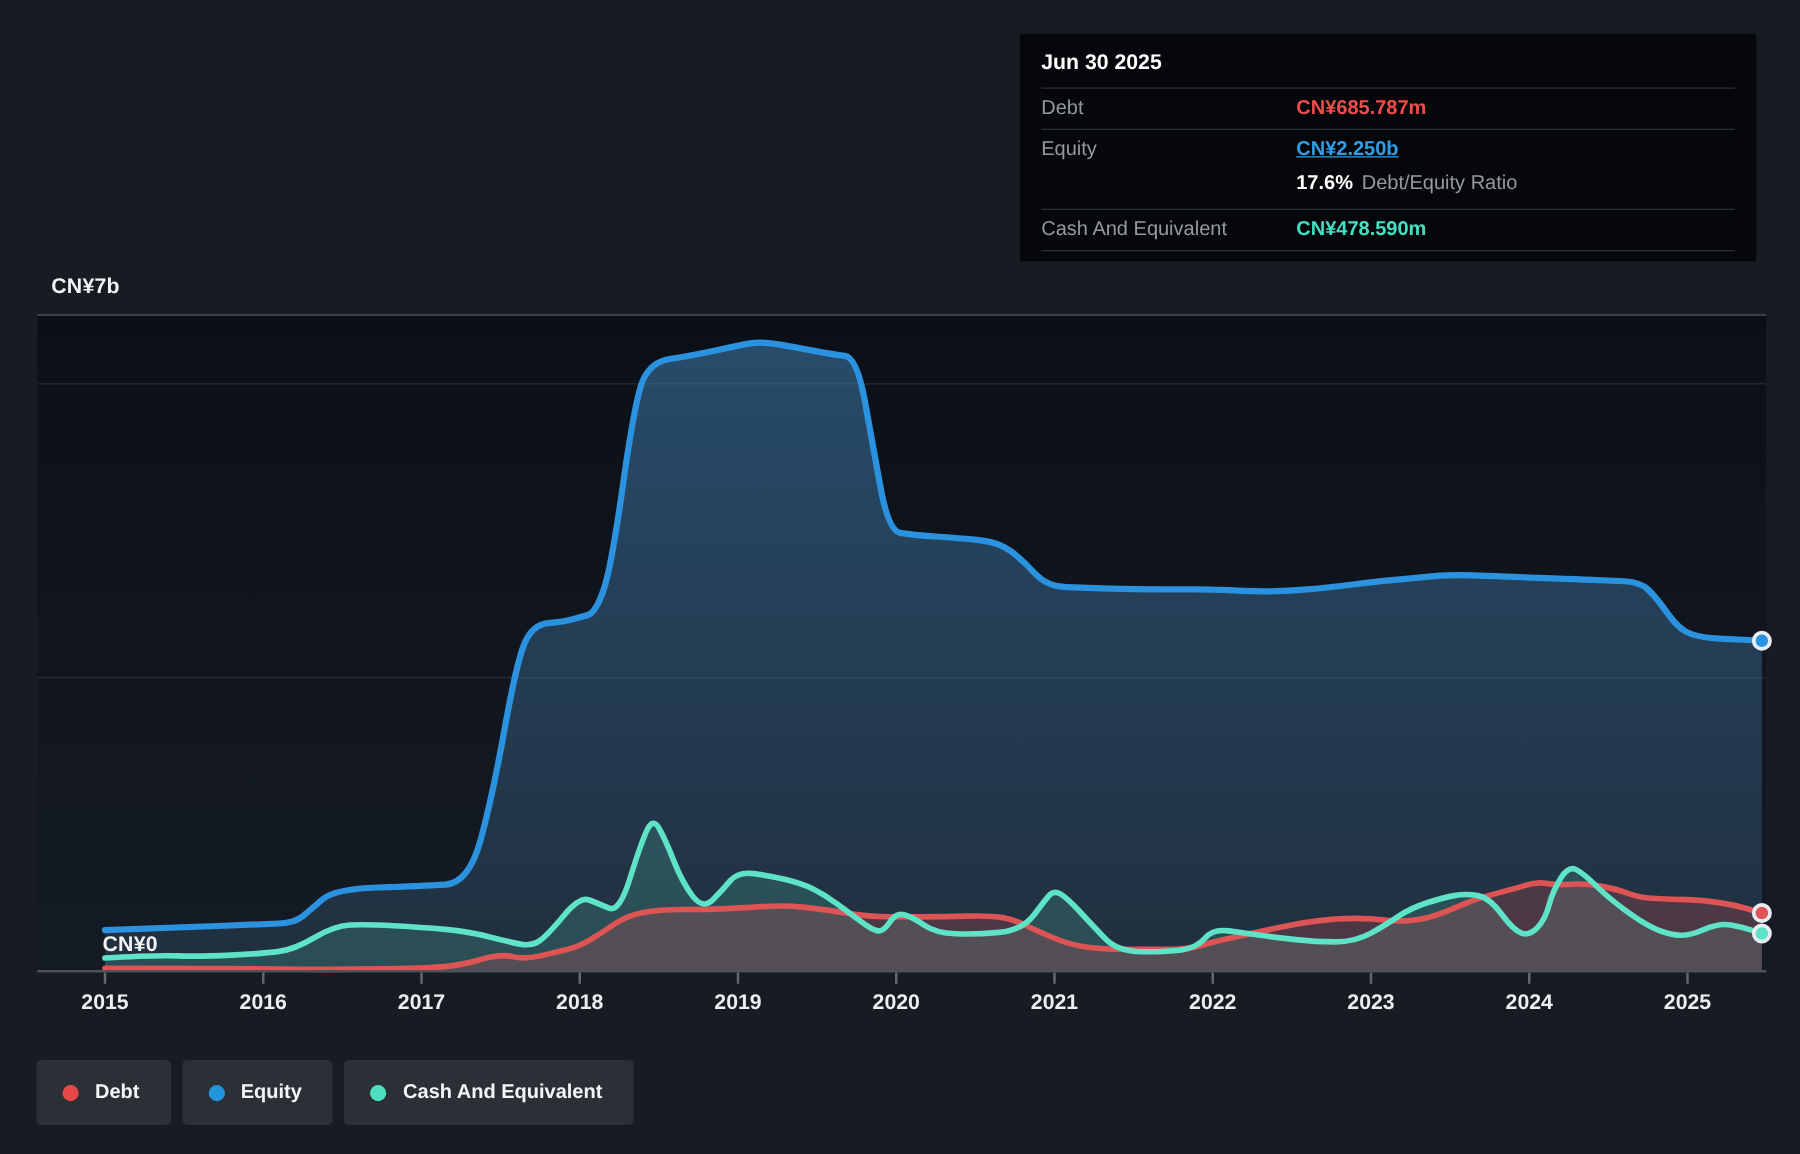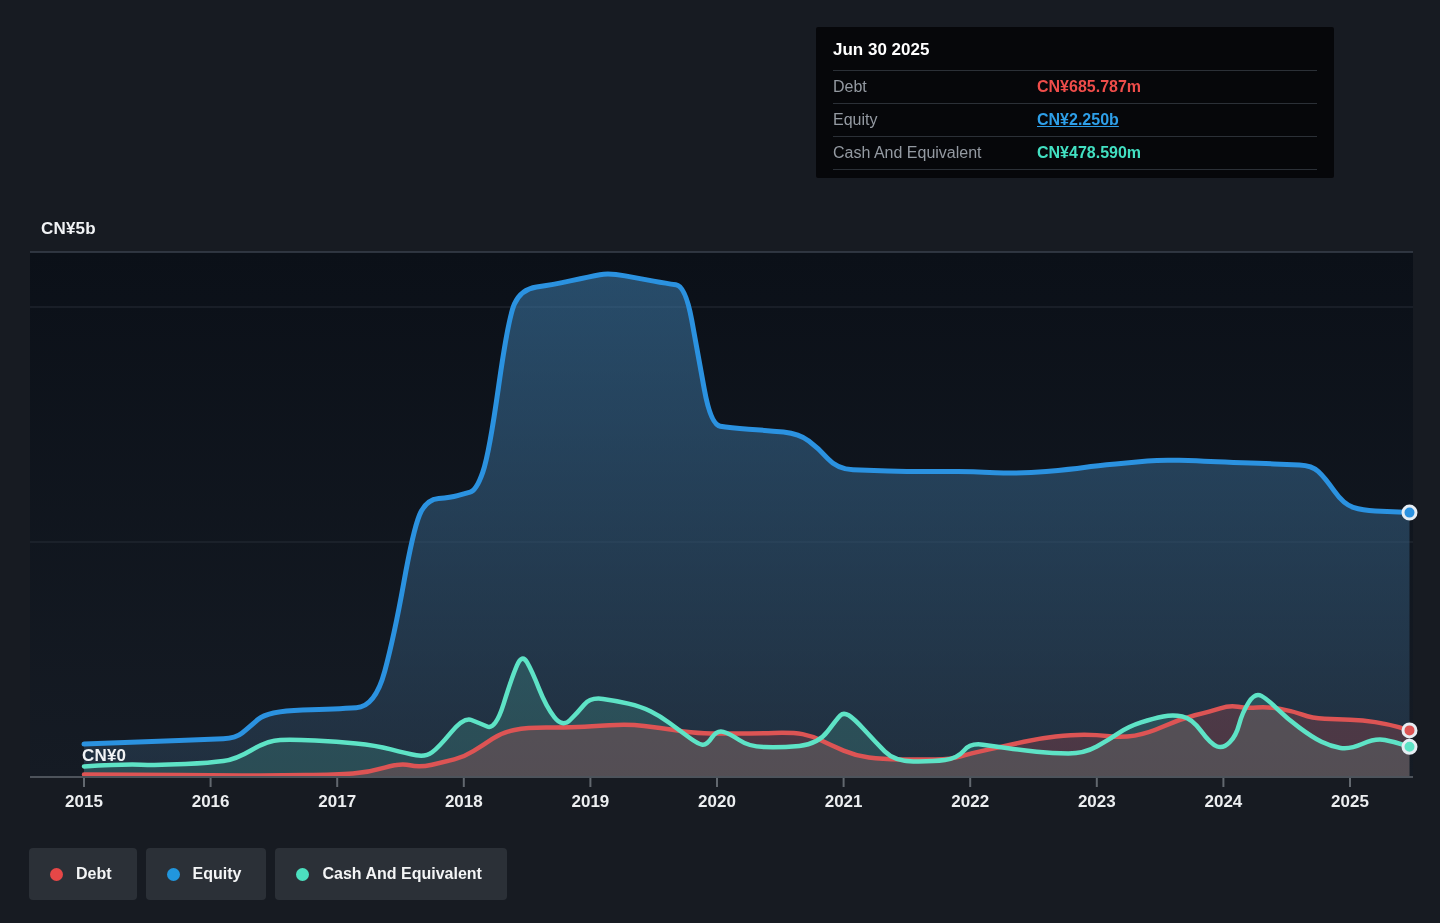--- a/index.html
+++ b/index.html
@@ -10,21 +10,21 @@
     position:relative;overflow:hidden;
     -webkit-font-smoothing:antialiased;
   }
   #chart-svg{position:absolute;left:0;top:0;cursor:crosshair;}
   .y-label{
     position:absolute;color:#f1f3f5;font-size:17px;font-weight:700;
     letter-spacing:.2px;z-index:3;
   }
   
   #tooltip{
-    position:absolute;left:816px;top:27px;width:518px;
+    position:absolute;left:816px;top:27px;width:589px;
     background:rgba(6,7,9,0.97);border-radius:2px;color:#fff;z-index:5;
     box-sizing:border-box;padding:0 17px 8px 17px;
   }
   .tt-title{font-size:17px;font-weight:700;padding:13px 0 10px;color:#ffffff;}
   .tt-row{display:flex;align-items:center;border-top:1px solid #2b3037;
     padding:6px 0;font-size:16px;line-height:20px;}
   .tt-row.bordered-bottom{border-bottom:1px solid #2b3037;}
   .tt-label{flex:0 0 204px;color:#949aa2;font-weight:500;}
   .tt-value{font-weight:700;}
   .tt-ratio{display:flex;padding:1px 0 10px;font-size:16px;line-height:20px;}
@@ -85,36 +85,41 @@
     <text x="1096.8" y="807" text-anchor="middle" fill="#eceef0" font-size="17" font-weight="600" font-family="Liberation Sans, sans-serif">2023</text>
     <line x1="1223.4" y1="778" x2="1223.4" y2="787" stroke="#62686f" stroke-width="2"></line>
     <text x="1223.4" y="807" text-anchor="middle" fill="#eceef0" font-size="17" font-weight="600" font-family="Liberation Sans, sans-serif">2024</text>
     <line x1="1350.0" y1="778" x2="1350.0" y2="787" stroke="#62686f" stroke-width="2"></line>
     <text x="1350.0" y="807" text-anchor="middle" fill="#eceef0" font-size="17" font-weight="600" font-family="Liberation Sans, sans-serif">2025</text>
     <circle cx="1409.5" cy="512.6" r="6.5" fill="#2b92e0" stroke="#e6edf3" stroke-width="3"></circle>
     <circle cx="1409.5" cy="730.4" r="6.5" fill="#dd5454" stroke="#e6edf3" stroke-width="3"></circle>
     <circle cx="1409.5" cy="746.8" r="6.5" fill="#5ee3c6" stroke="#e6edf3" stroke-width="3"></circle>
   </svg>
 
-<div class="y-label" style="left:41px;top:219px;">CN¥5b</div>
+<div class="y-label" style="left:41px;top:219px;">CN¥7b</div>
 <div class="y-label" style="left:41px;top:746px;margin-left:41px;">CN¥0</div>
 
 <div id="tooltip">
   <div class="tt-title">Jun 30 2025</div>
 
   <div class="tt-row">
     <span class="tt-label">Debt</span>
     <span class="tt-value" style="color: rgb(239, 77, 74);">CN¥685.787m</span>
   </div>
 
   <div class="tt-row">
     <span class="tt-label">Equity</span>
     <span class="tt-value" style="color: rgb(46, 159, 232); text-decoration: underline;">CN¥2.250b</span>
   </div>
 
+  <div class="tt-ratio">
+    <span class="tt-spacer"></span>
+    <span class="tt-ratio-value">17.6%</span>
+    <span class="tt-ratio-text">Debt/Equity Ratio</span>
+  </div>
 
   <div class="tt-row bordered-bottom">
     <span class="tt-label">Cash And Equivalent</span>
     <span class="tt-value" style="color: rgb(66, 224, 194);">CN¥478.590m</span>
   </div>
 </div>
 
 <div id="legend">
   <div class="chip">
     <span class="dot" style="background: rgb(230, 71, 71);"></span>

